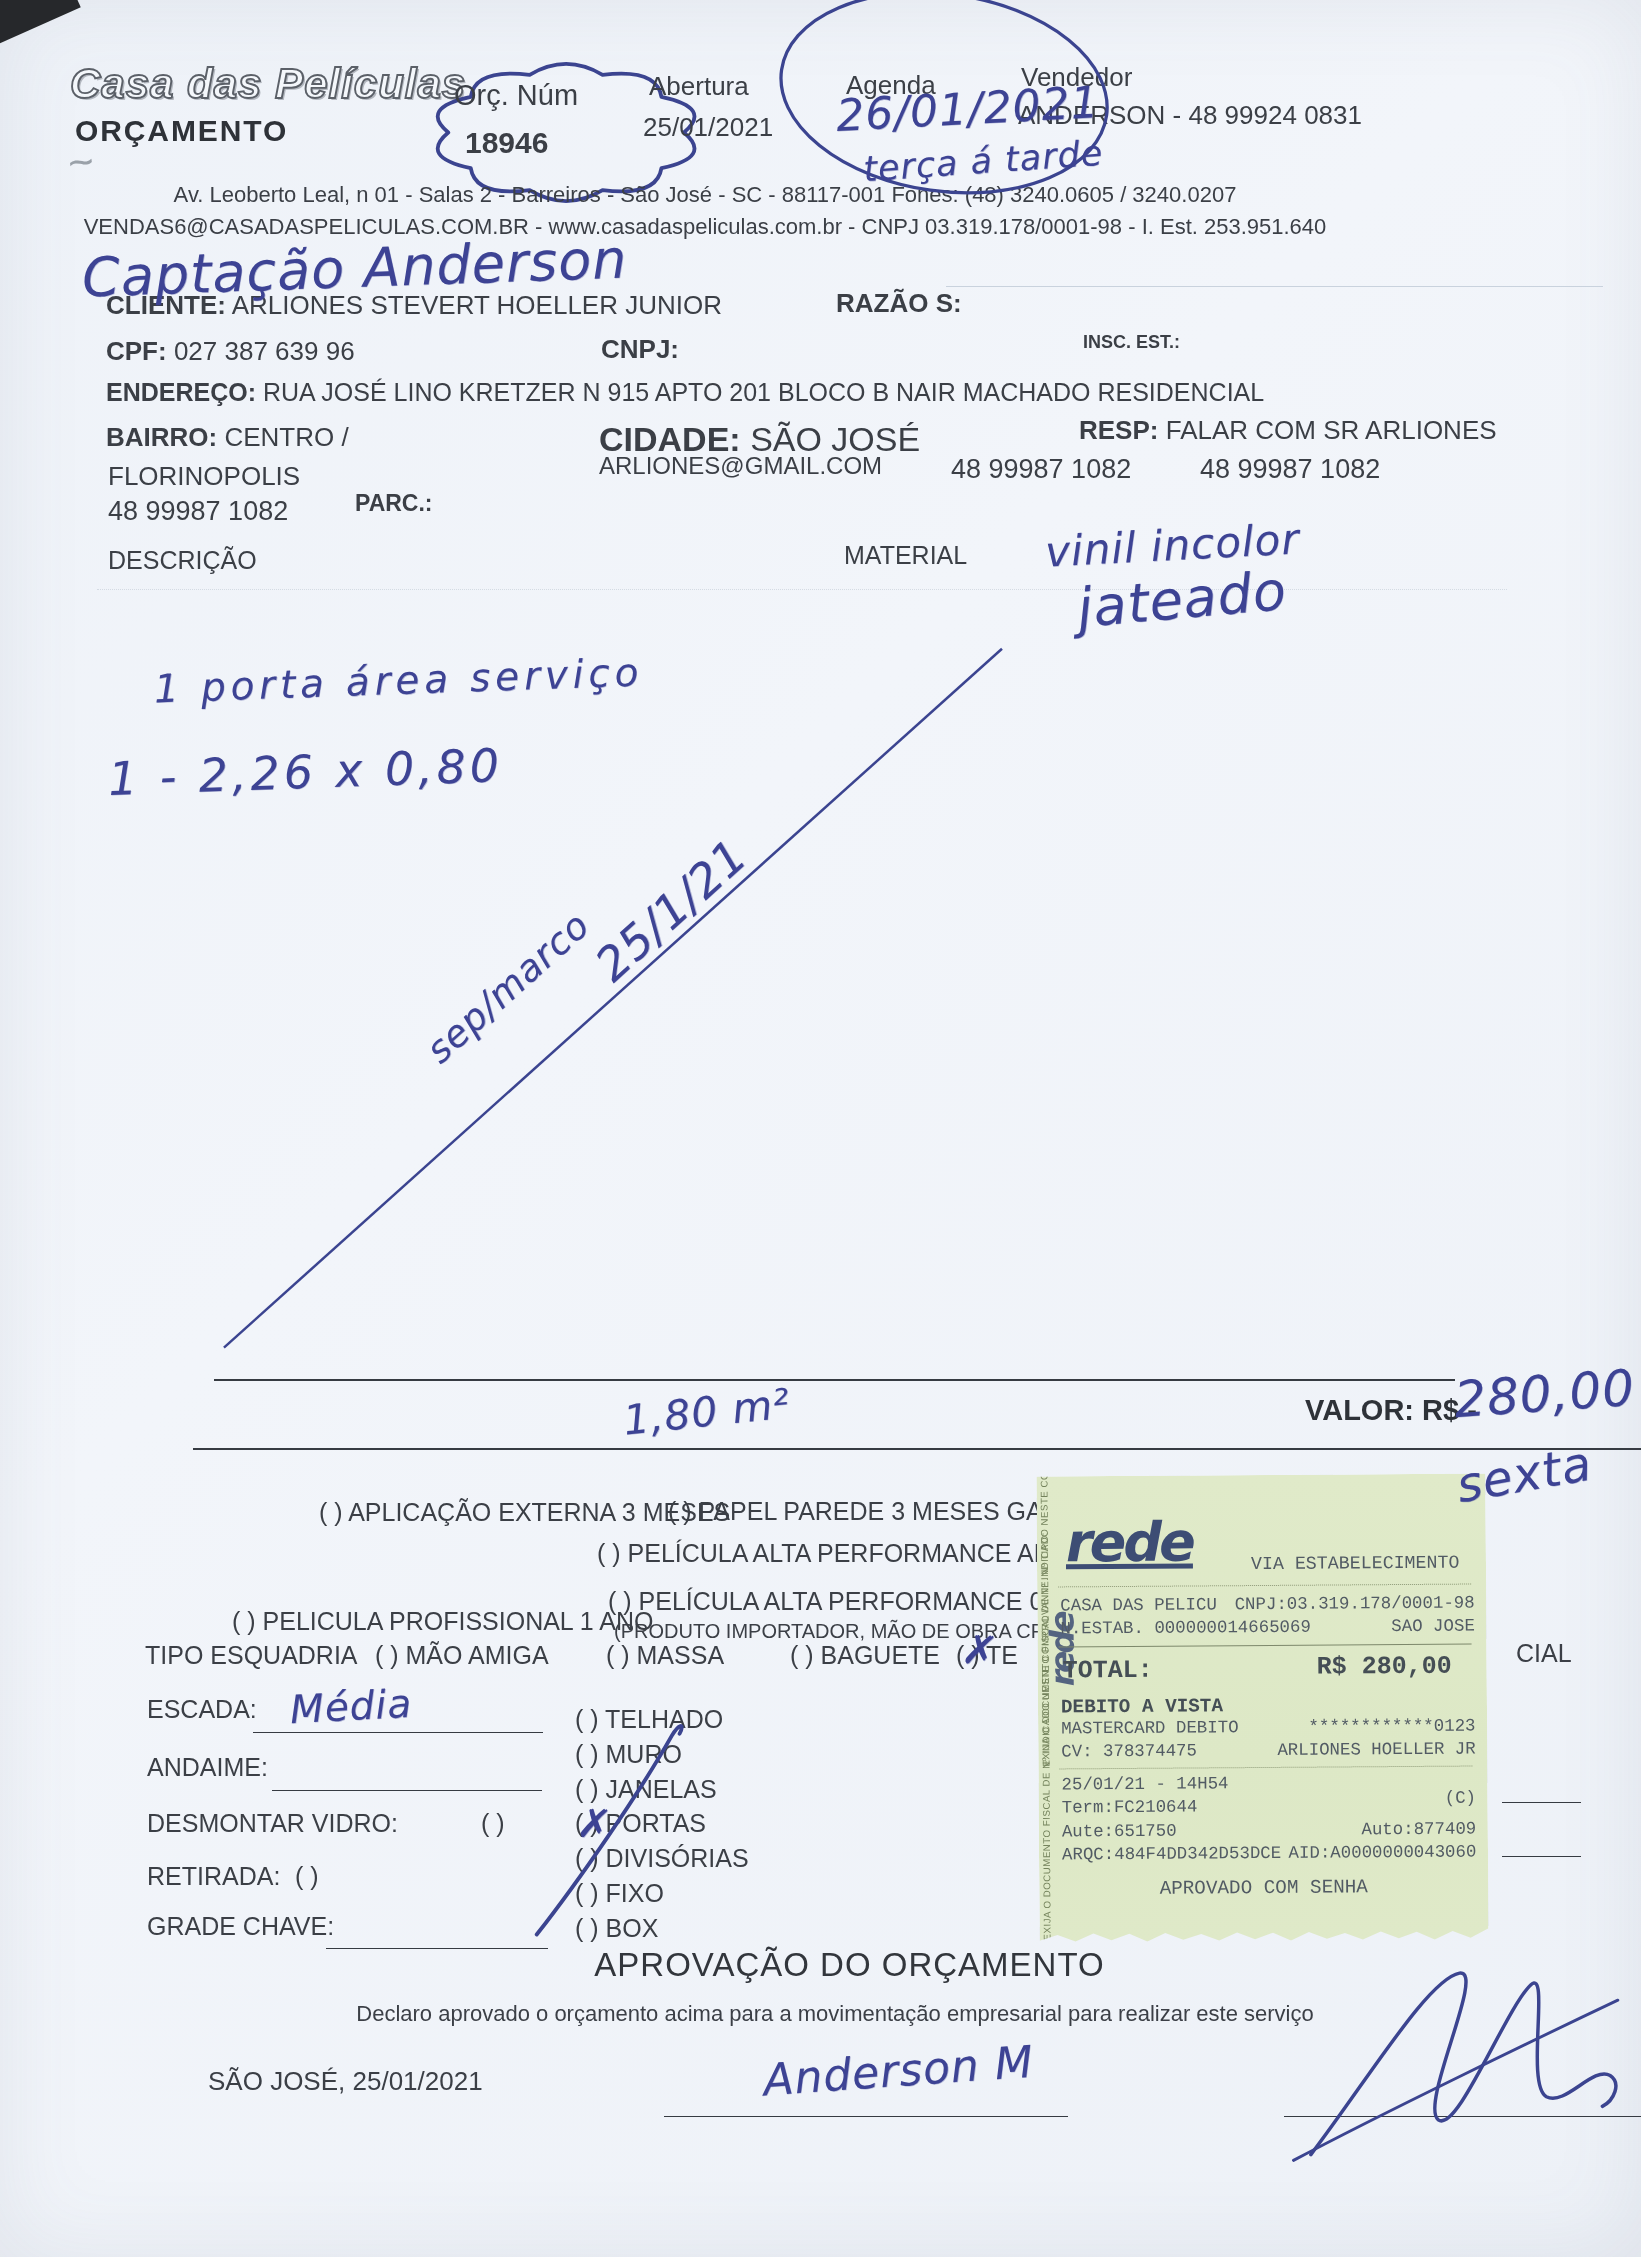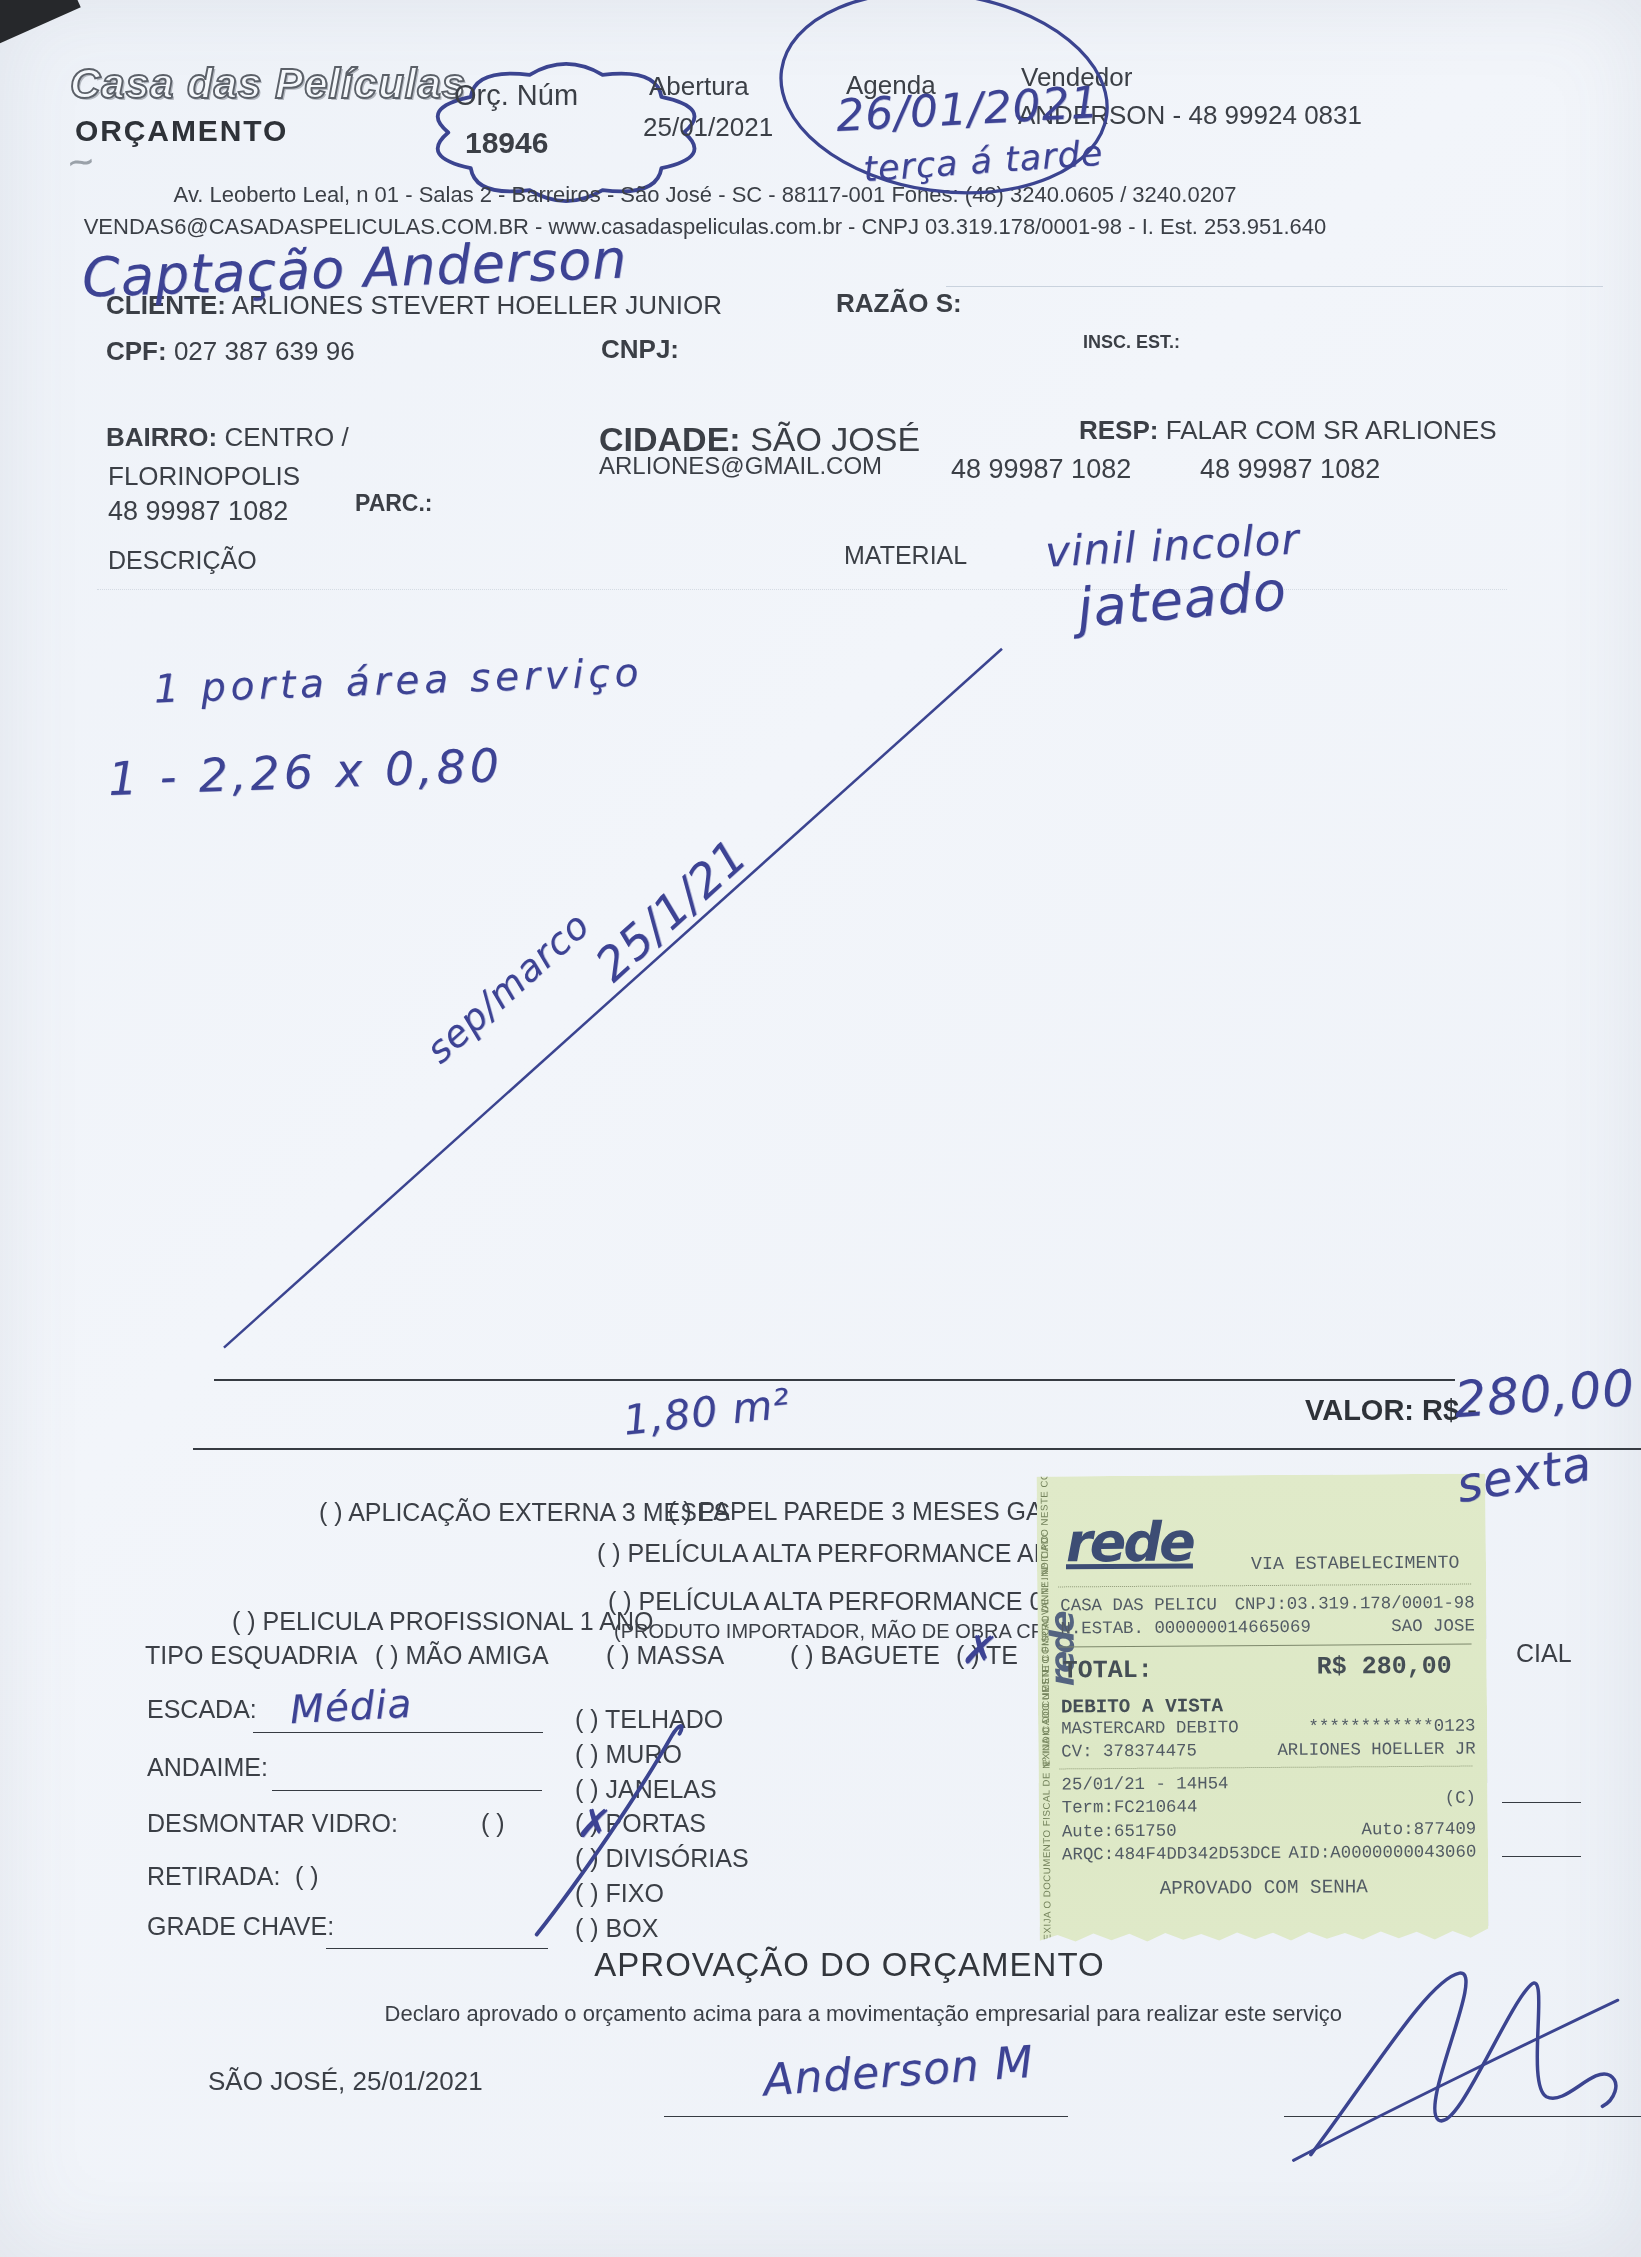--- a/index.html
+++ b/index.html
@@ -67,20 +67,21 @@
   <div class="abs hw z7" style="left:82px;top:237px;font-size:54px;transform:rotate(-2deg);">Captação Anderson</div>
   <div class="abs faint" style="left:946px;top:286px;width:657px;"></div>
 
   <div class="abs print z1" style="left:106px;top:290px;font-size:26px;"><span class="b">CLIENTE:</span> <span>ARLIONES STEVERT HOELLER JUNIOR</span></div>
   <div class="abs print b z1" style="left:836px;top:288px;font-size:26px;">RAZÃO S:</div>
 
   <div class="abs print z1" style="left:106px;top:336px;font-size:26px;"><span class="b">CPF:</span> <span>027 387 639 96</span></div>
   <div class="abs print b z1" style="left:601px;top:334px;font-size:26px;">CNPJ:</div>
   <div class="abs print b z1" style="left:1083px;top:332px;font-size:18px;">INSC. EST.:</div>
 
+  <div class="abs print z1" style="left:106px;top:378px;font-size:25px;"><span class="b">ENDEREÇO:</span> <span>RUA JOSÉ LINO KRETZER N 915 APTO 201 BLOCO B NAIR MACHADO RESIDENCIAL</span></div>
 
   <div class="abs print z1" style="left:106px;top:422px;font-size:26px;"><span class="b">BAIRRO:</span> <span>CENTRO /</span></div>
   <div class="abs print z1" style="left:599px;top:420px;font-size:34px;"><span class="b">CIDADE:</span> <span>SÃO JOSÉ</span></div>
   <div class="abs print z1" style="left:1079px;top:415px;font-size:26px;"><span class="b">RESP:</span> <span>FALAR COM SR ARLIONES</span></div>
 
   <div class="abs print z1" style="left:108px;top:461px;font-size:26px;">FLORINOPOLIS</div>
   <div class="abs print z1" style="left:599px;top:452px;font-size:24px;">ARLIONES@GMAIL.COM</div>
   <div class="abs print z1" style="left:951px;top:454px;font-size:27px;">48 99987 1082</div>
   <div class="abs print z1" style="left:1200px;top:454px;font-size:27px;">48 99987 1082</div>
 
@@ -179,21 +180,21 @@
     <div class="r-abs mono" style="right:11.6px;top:315px;font-size:17.4px;">(C)</div>
     <div class="r-abs mono" style="left:23px;top:346px;font-size:17.4px;">Aute:651750</div>
     <div class="r-abs mono" style="right:11.6px;top:346px;font-size:17.4px;">Auto:877409</div>
     <div class="r-abs mono" style="left:23px;top:369px;font-size:17.4px;">ARQC:484F4DD342D53DCE</div>
     <div class="r-abs mono" style="right:11.6px;top:369px;font-size:17.4px;">AID:A0000000043060</div>
 
     <div class="r-abs mono" style="left:0;top:402px;width:100%;text-align:center;font-size:19.3px;">APROVADO COM SENHA</div>
   </div>
 
   <div class="abs print z1" style="left:560px;top:1946px;width:579px;text-align:center;font-size:33px;letter-spacing:1px;color:#32363c;">APROVAÇÃO DO ORÇAMENTO</div>
-  <div class="abs print z1" style="left:328px;top:2001px;width:1014px;text-align:right;font-size:22px;">Declaro aprovado o orçamento acima para a movimentação empresarial para realizar este serviço</div>
+  <div class="abs print z1" style="left:328px;top:2001px;width:1014px;text-align:center;font-size:22px;">Declaro aprovado o orçamento acima para a movimentação empresarial para realizar este serviço</div>
 
   <div class="abs print z1" style="left:208px;top:2066px;font-size:26px;">SÃO JOSÉ, 25/01/2021</div>
 
   <div class="abs rule" style="left:664px;top:2116px;width:404px;border-top-width:1.9px;"></div>
   <div class="abs hw z7" style="left:763px;top:2045px;font-size:44px;transform:rotate(-4deg);">Anderson M</div>
 
   <div class="abs rule" style="left:1284px;top:2116px;width:357px;border-top-width:1.9px;"></div>
 
   <svg class="ink" width="1641" height="2257" viewBox="0 0 1700 2338">
 

